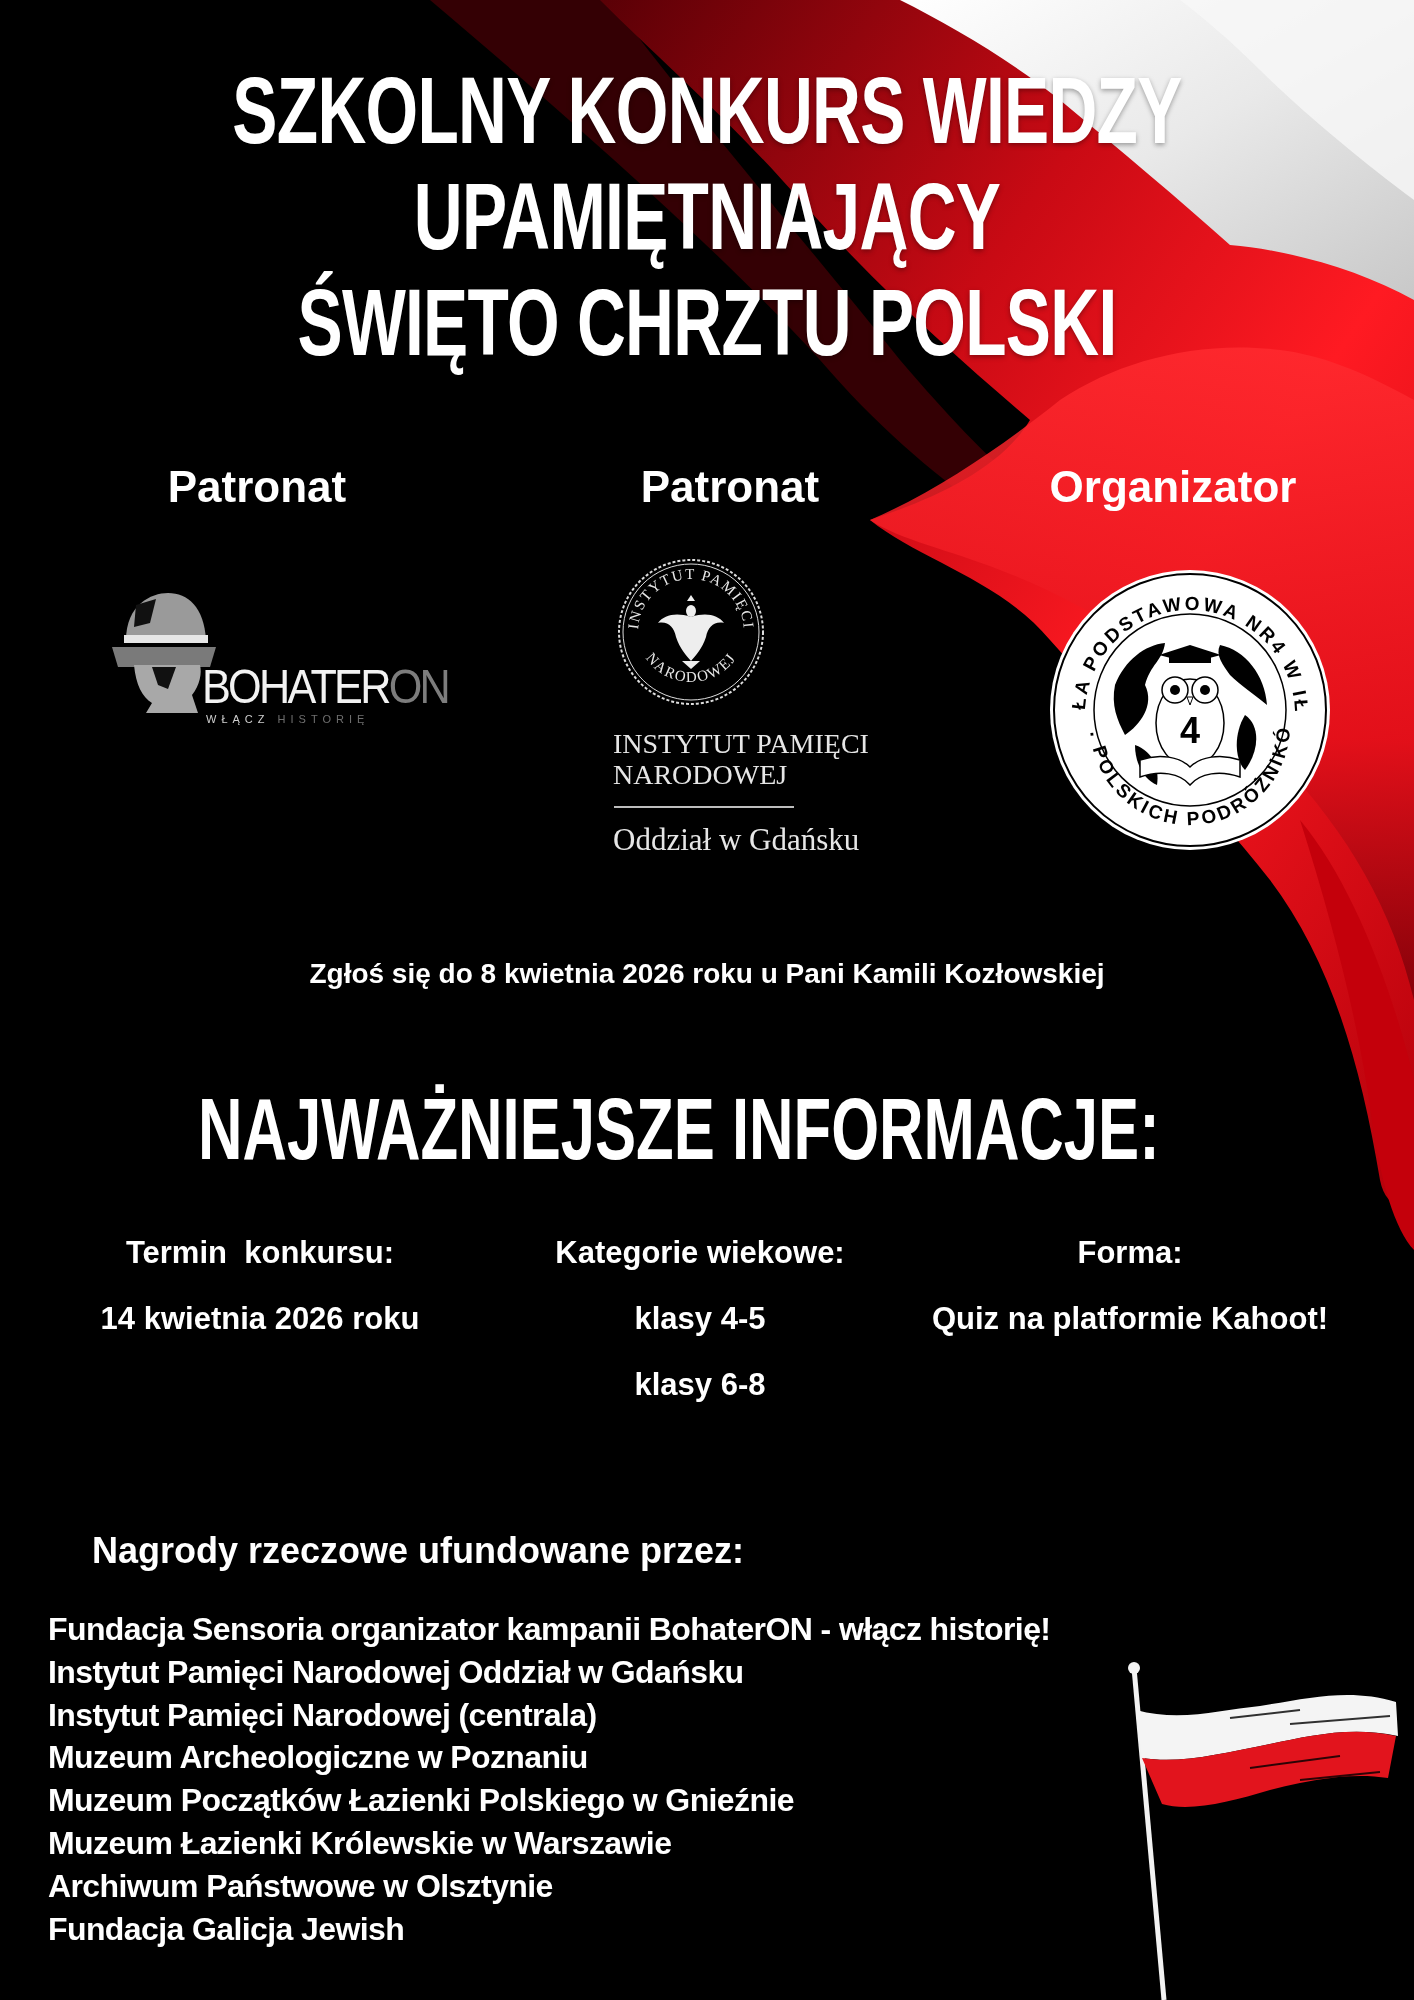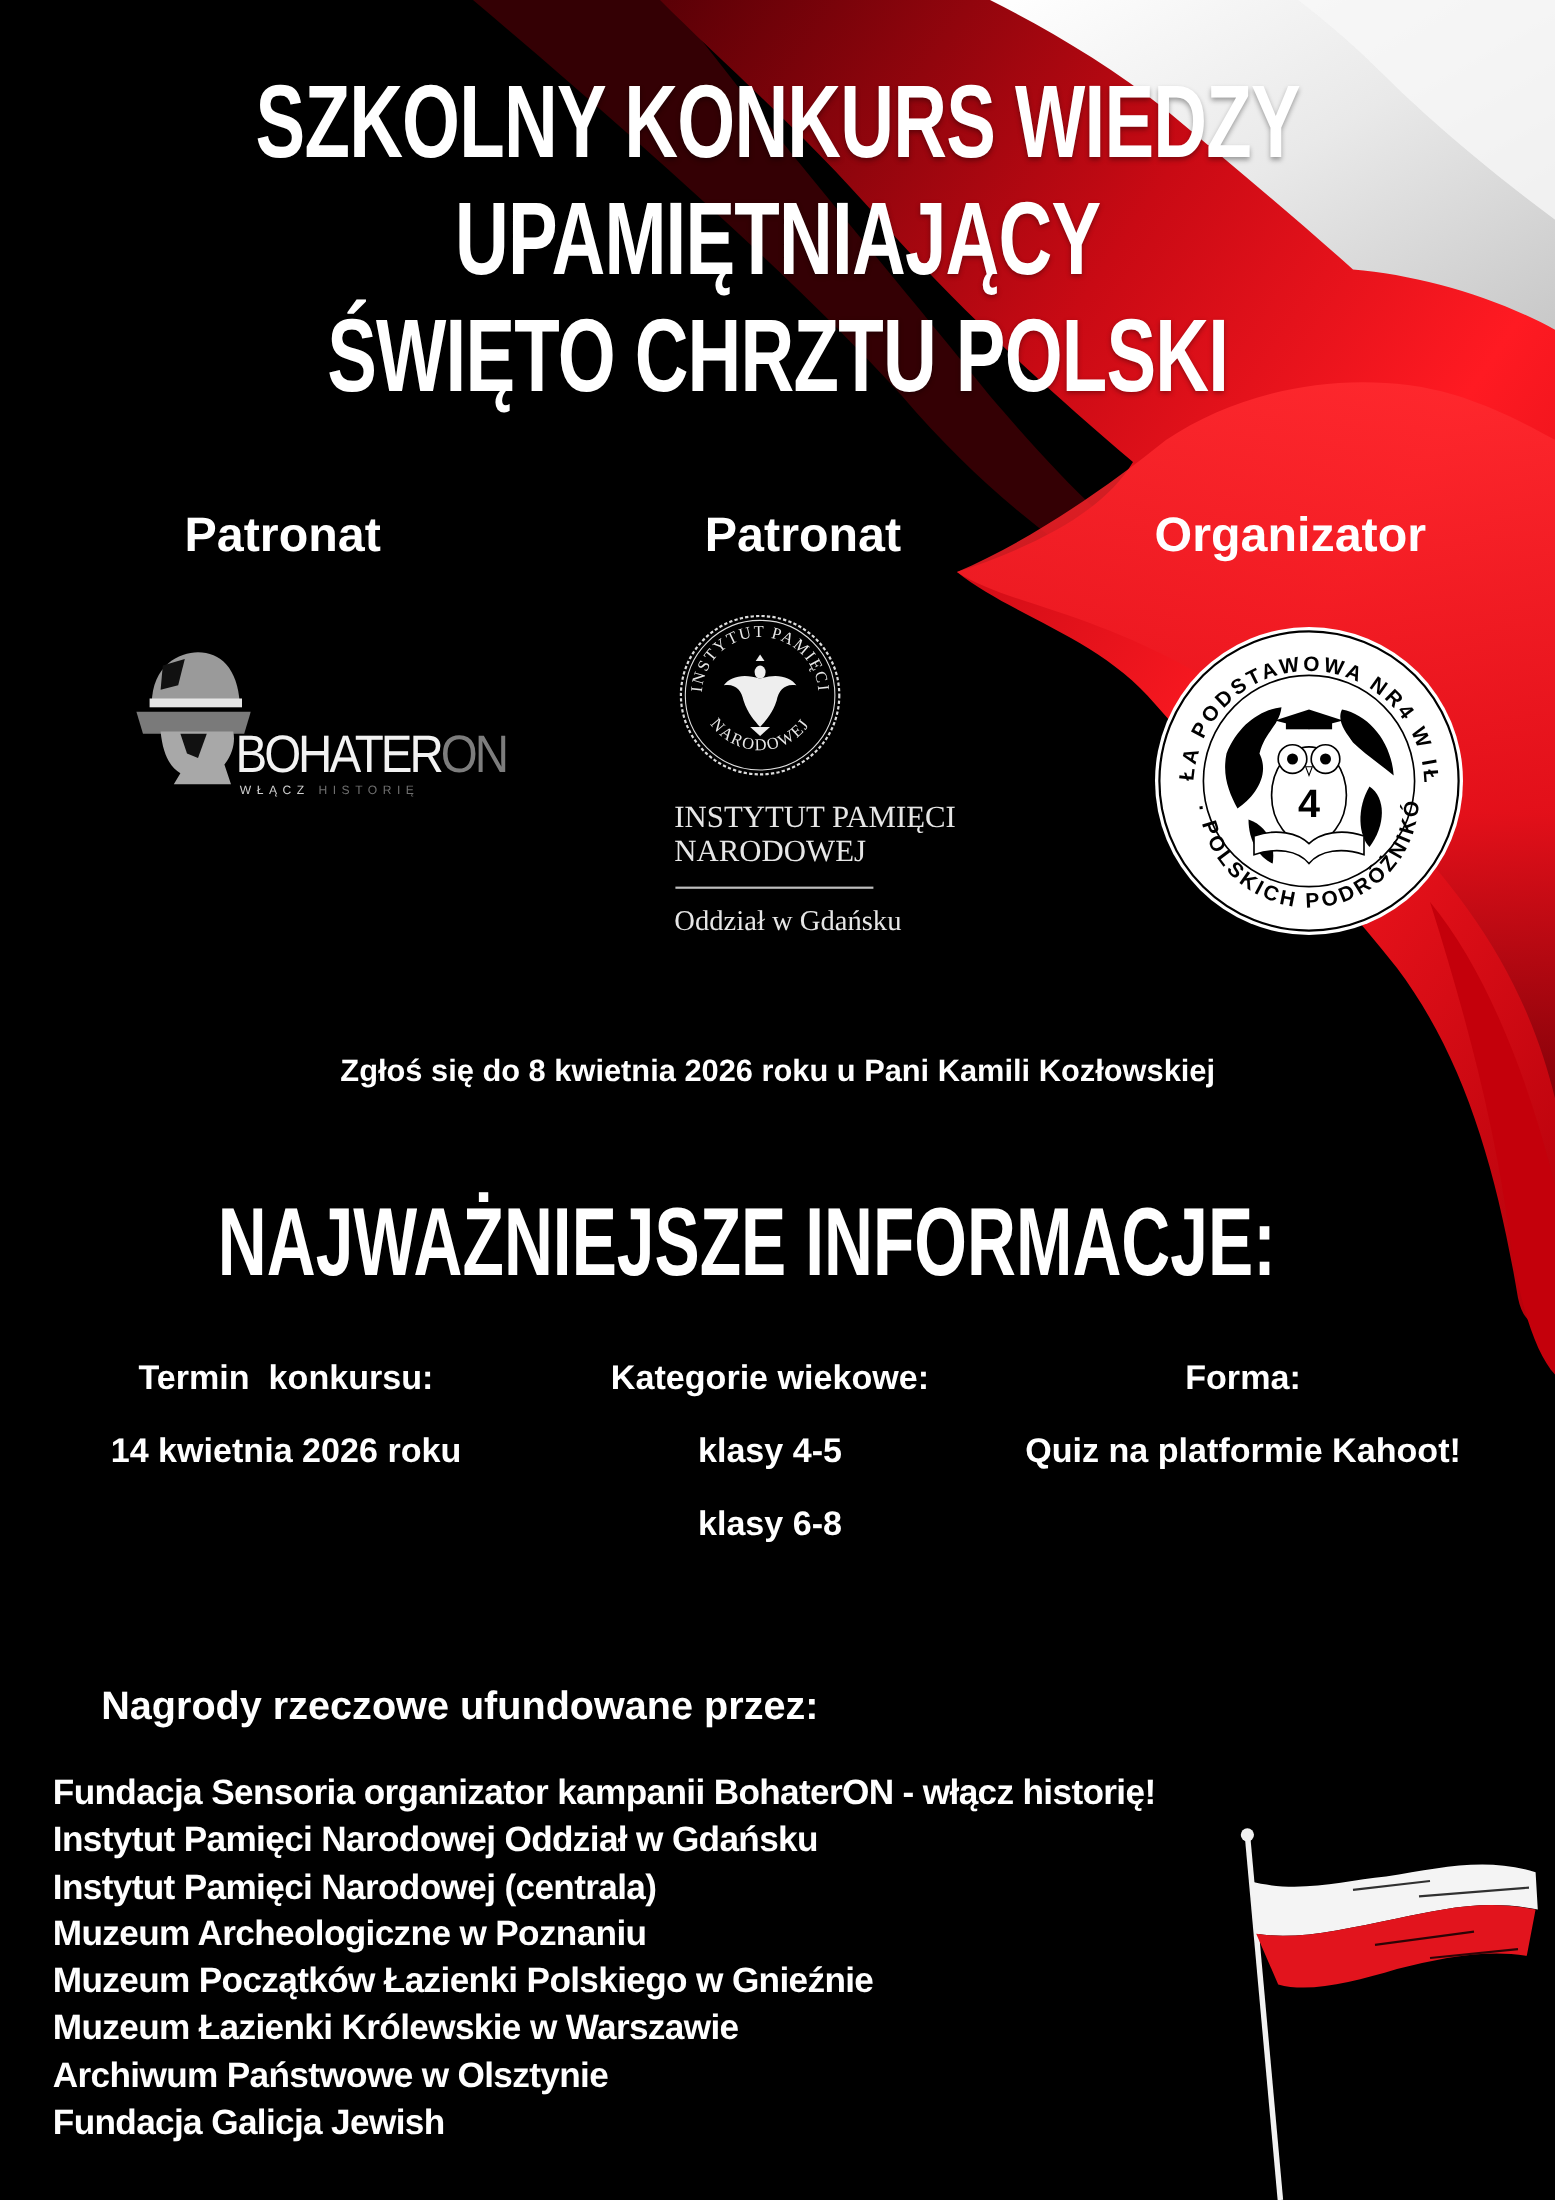--- a/index.html
+++ b/index.html
@@ -4,21 +4,21 @@
 <style>
   html,body{margin:0;padding:0;}
   body{width:1414px;height:2000px;background:#000;position:relative;overflow:hidden;font-family:"Liberation Sans",sans-serif;color:#fff;}
   .bg-flag{position:absolute;inset:0;pointer-events:none;}
   .title{position:absolute;left:0;width:1414px;top:58px;text-align:center;font-family:"Liberation Sans",sans-serif;font-weight:700;font-size:94px;line-height:106px;letter-spacing:-1px;transform:scaleX(0.72);transform-origin:center top;text-shadow:0 2px 6px rgba(0,0,0,.35);}
   .title div{white-space:nowrap;}
   .col-head{position:absolute;top:462px;font-weight:700;font-size:44px;text-align:center;width:360px;}
   .logo-box{position:absolute;}
   .ipn-text{position:absolute;left:613px;top:728px;font-family:"Liberation Serif",serif;color:#e6e6e6;font-size:28px;line-height:31px;}
   .ipn-rule{position:absolute;left:614px;top:806px;width:180px;height:2px;background:#bdbdbd;}
-  .ipn-branch{position:absolute;left:613px;top:822px;font-family:"Liberation Serif",serif;color:#e6e6e6;font-size:26px;}
+  .ipn-branch{position:absolute;left:613px;top:822px;font-family:"Liberation Serif",serif;color:#e6e6e6;font-size:31px;}
   .signup{position:absolute;left:0;width:1414px;top:958px;text-align:center;font-weight:700;font-size:28px;}
   .info-title{position:absolute;left:0;width:1320px;top:1078px;text-align:center;font-weight:700;font-size:88px;transform:scaleX(0.70);transform-origin:660px 0;white-space:nowrap;}
   .info-col{position:absolute;text-align:center;font-size:31px;line-height:66px;font-weight:bold;}
   .prizes-head{position:absolute;left:48px;top:1530px;font-weight:700;font-size:36px;margin-left:44px;}
   .prizes{position:absolute;left:48px;top:1608px;font-weight:700;font-size:32px;line-height:42.8px;margin:0;padding:0;list-style:none;letter-spacing:-0.6px;}
   .prizes li{white-space:nowrap;}
   .small-flag{position:absolute;left:1100px;top:1640px;}
 </style>
 </head>
 <body>
@@ -62,21 +62,21 @@
 <div class="title">
   <div>SZKOLNY KONKURS WIEDZY</div>
   <div>UPAMIĘTNIAJĄCY</div>
   <div>ŚWIĘTO CHRZTU POLSKI</div>
 </div>
 
 <div class="col-head" style="left:77px;">Patronat</div>
 <div class="col-head" style="left:550px;">Patronat</div>
 <div class="col-head" style="left:993px;">Organizator</div>
 
-<div class="logo-box" style="left:118px;top:585px;width:340px;height:140px;">
+<div class="logo-box" style="left:106px;top:585px;width:340px;height:140px;">
   <svg width="110" height="130" viewBox="0 0 110 130" style="position:absolute;left:0;top:0;">
     <path d="M20,55 C20,20 45,8 62,8 C82,8 98,22 100,55 Z" fill="#9a9a9a"></path>
     <path d="M30,20 L50,14 L44,38 L28,42 Z" fill="#111"></path>
     <rect x="18" y="50" width="84" height="8" fill="#e6e6e6"></rect>
     <path d="M6,62 L110,62 L104,82 L12,82 Z" fill="#7a7a7a"></path>
     <path d="M28,80 C30,100 36,112 46,118 L40,128 L92,128 L86,110 C94,100 96,88 94,80 Z" fill="#a8a8a8"></path>
     <path d="M46,82 L70,82 L62,104 L52,100 Z" fill="#111"></path>
   </svg>
   <div style="position:absolute;left:96px;top:78px;font-family:'Liberation Sans',sans-serif;font-size:48px;font-weight:400;letter-spacing:-3px;line-height:48px;white-space:nowrap;transform:scaleX(0.9);transform-origin:left;">
     <span style="color:#f2f2f2;">BOHATER</span><span style="color:#7d7d7d;">ON</span>

